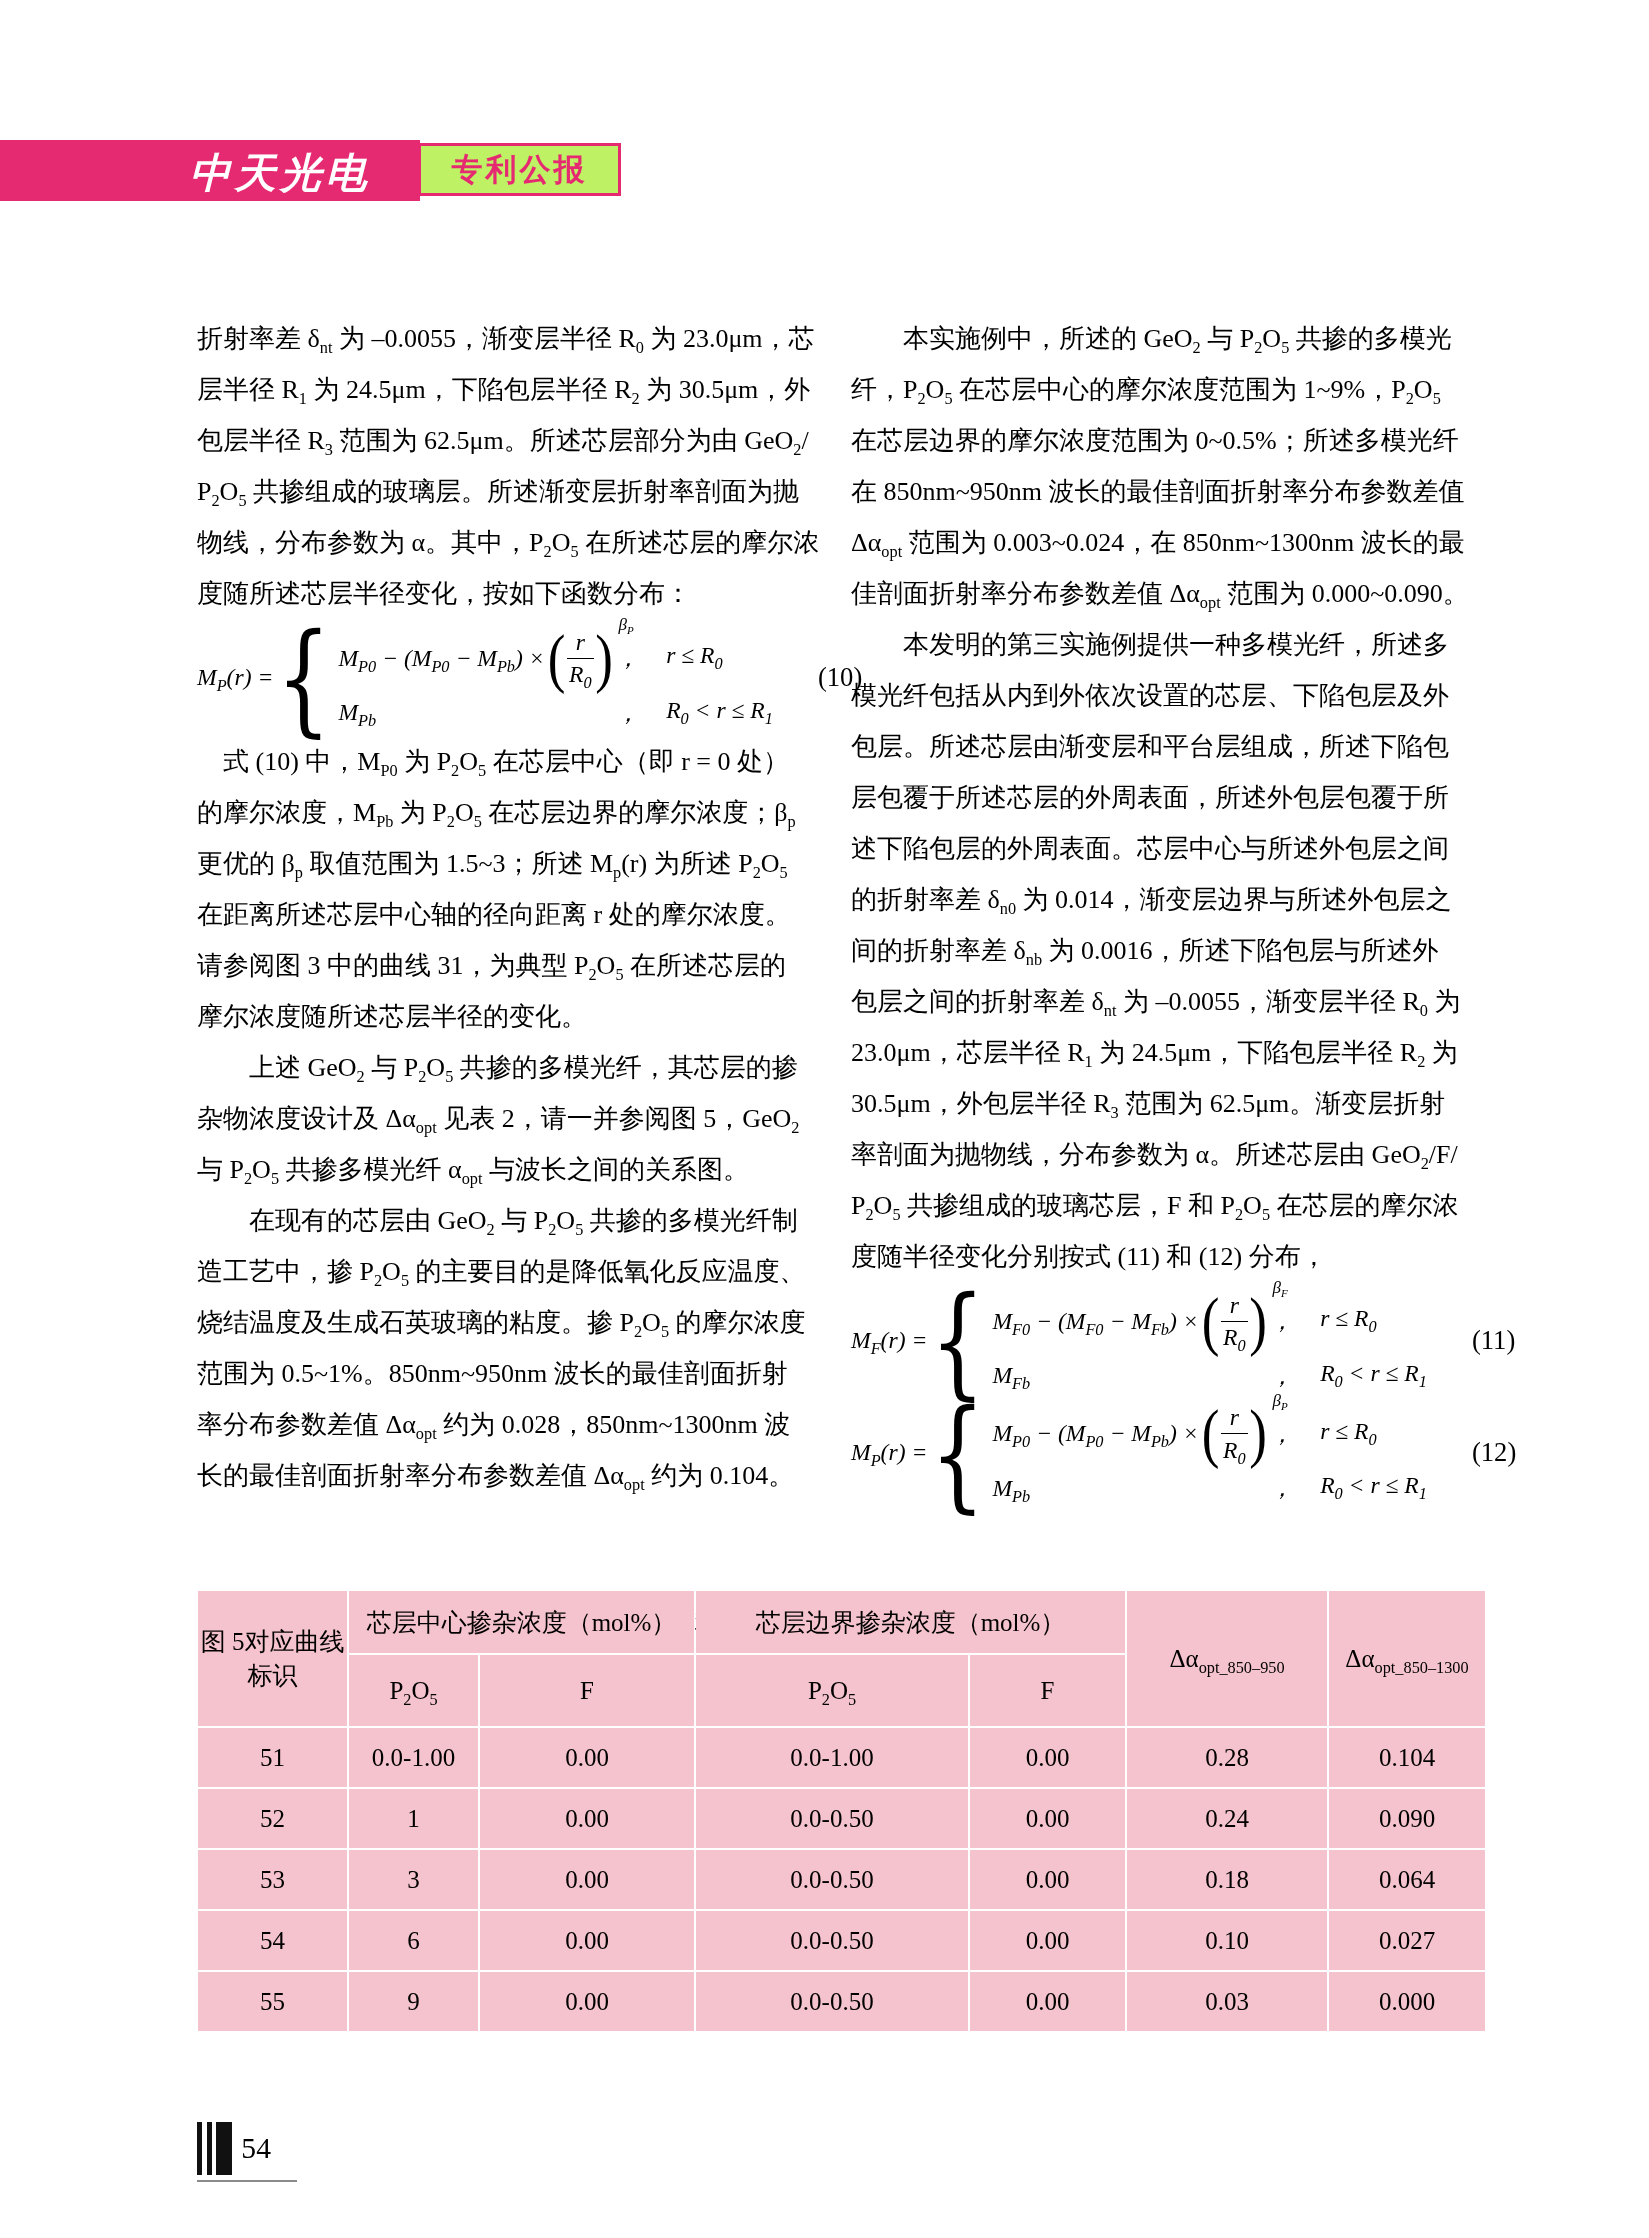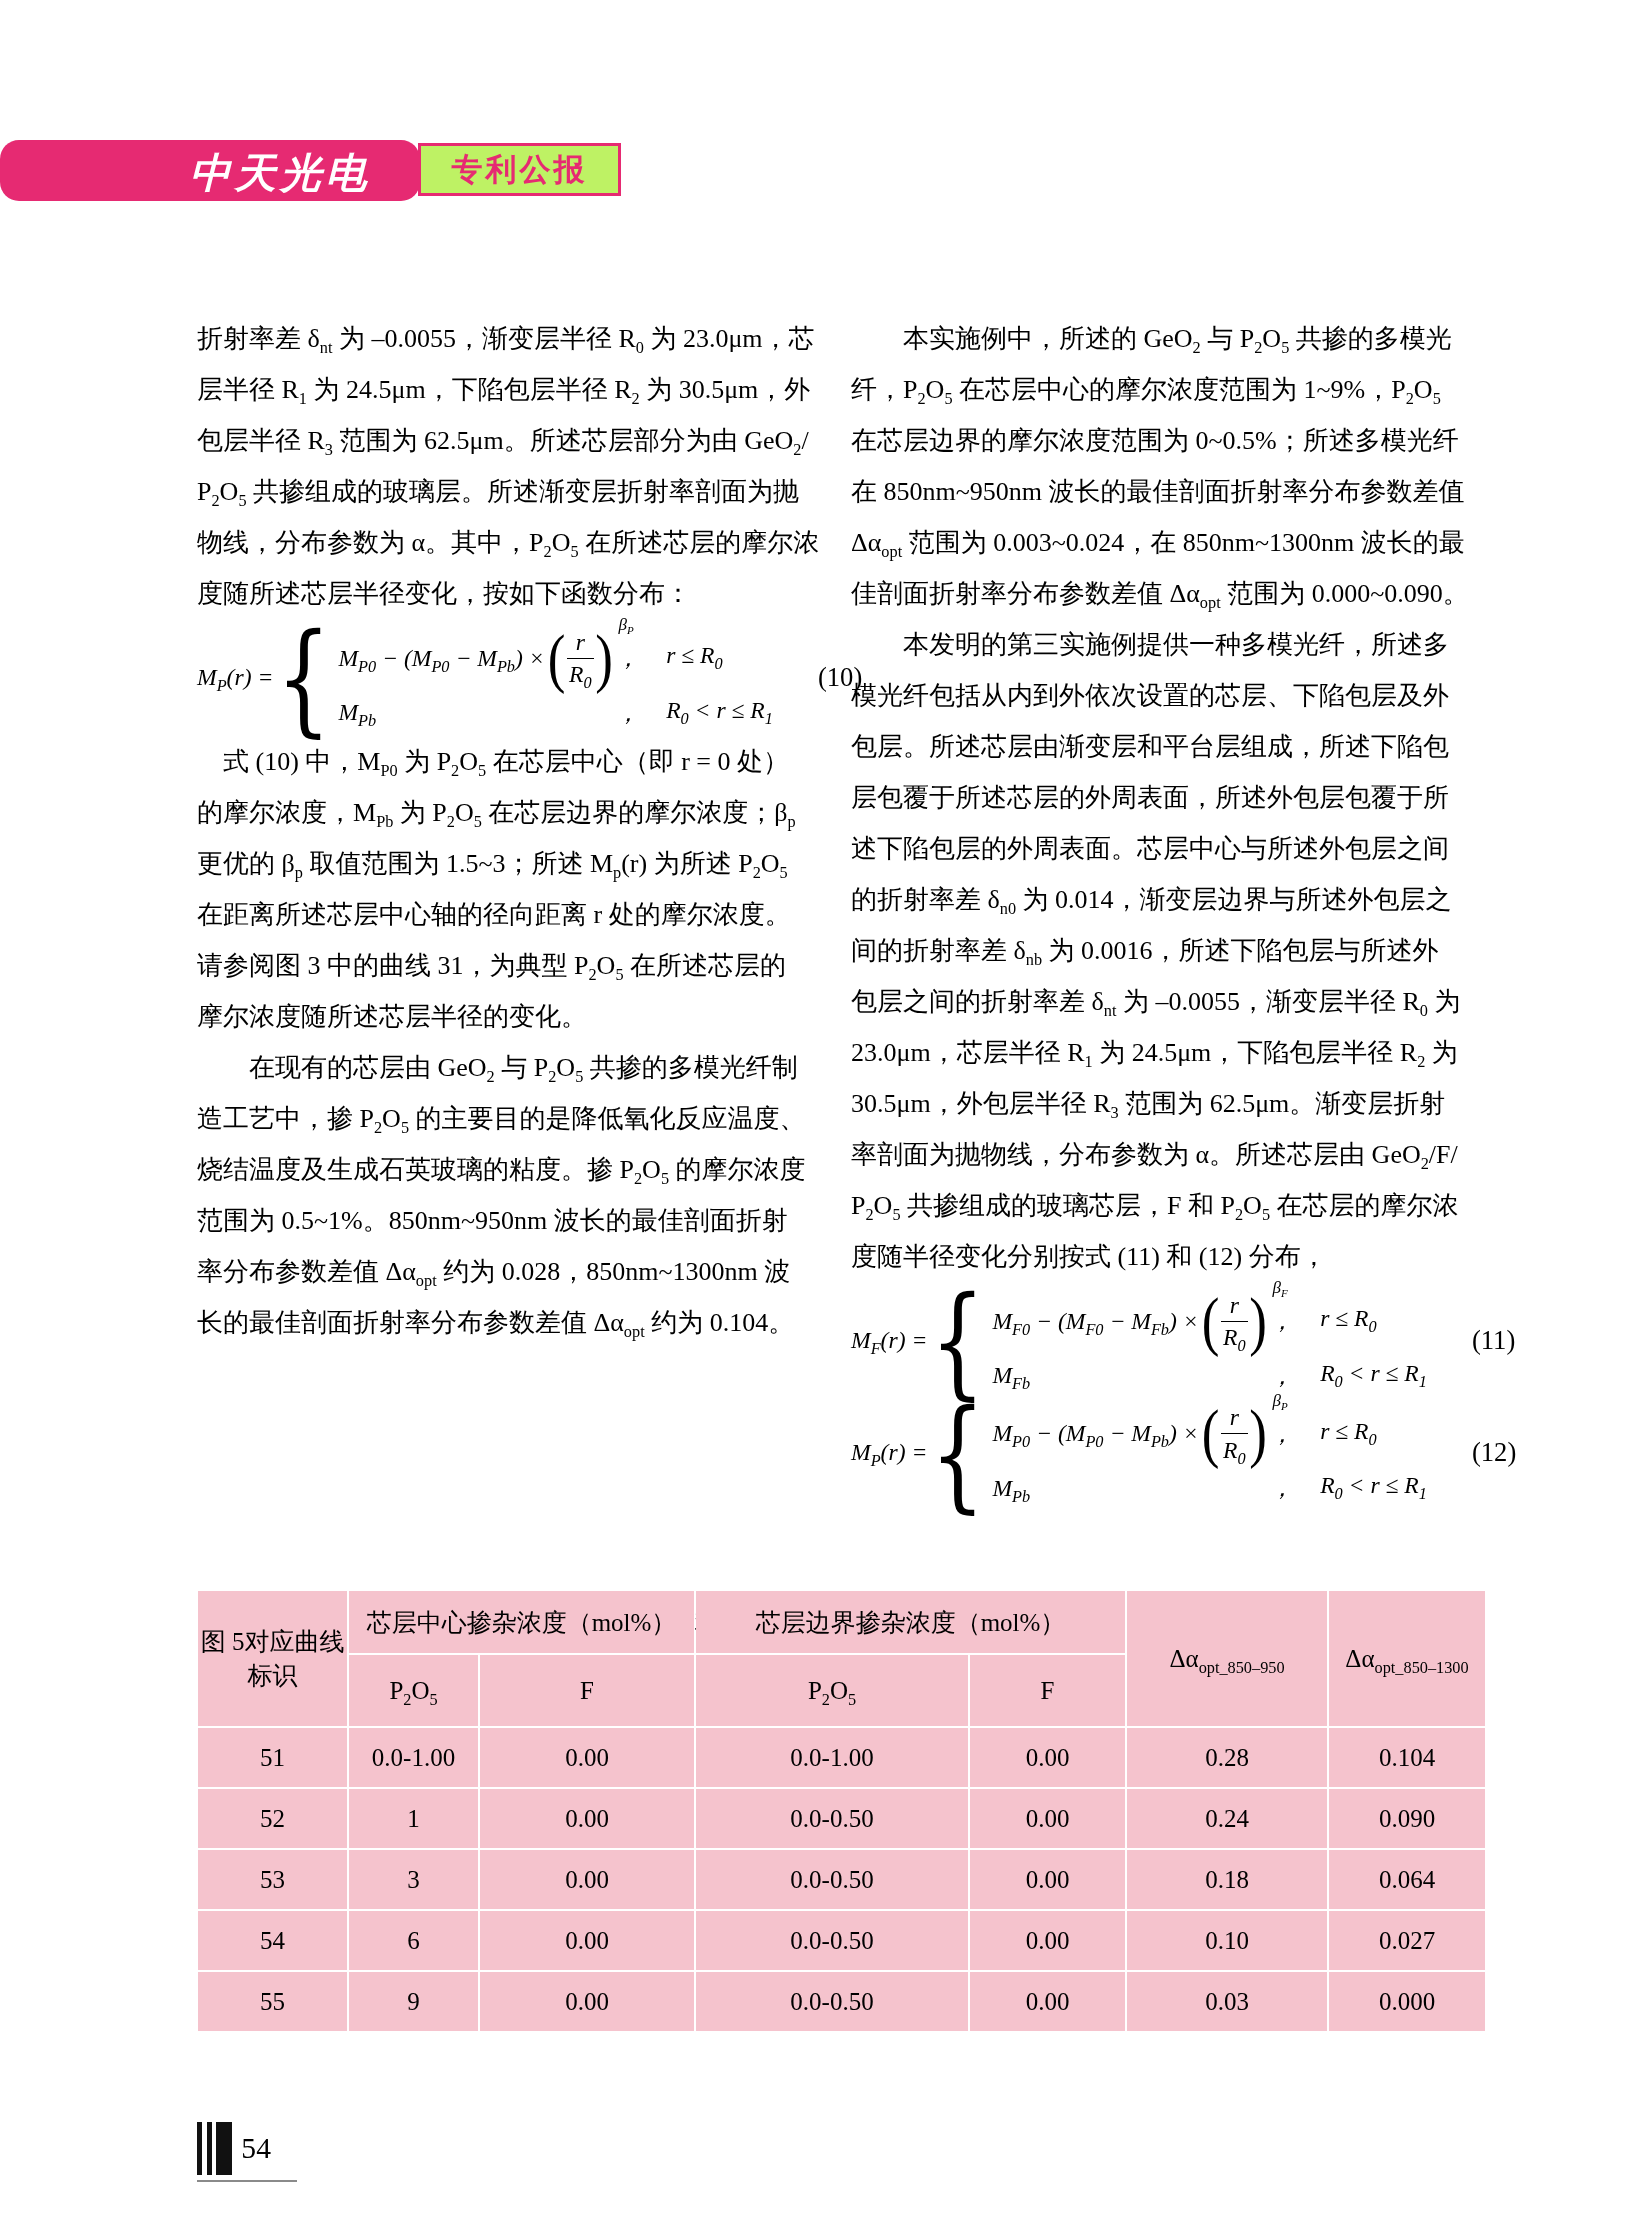--- a/index.html
+++ b/index.html
@@ -6,21 +6,21 @@
     --accent:#e62a72;
     --pink:#f5c3cd;
     --rule:#8a8a8a;
   }
   html,body{margin:0;padding:0;background:#fff;}
   .page{
     position:relative;width:1649px;height:2239px;background:#fff;overflow:hidden;
     font-family:"Liberation Serif","DejaVu Serif",serif;color:#000;
   }
   
-  .band{position:absolute;left:0;top:140px;width:420px;height:61px;background:var(--accent);border-radius:19px;}
+  .band{position:absolute;left:0;top:140px;width:420px;height:61px;background:var(--accent);}
   .logo{
     position:absolute;right:49px;top:5.9px;color:#fff;font-size:41px;font-weight:bold;
     font-style:italic;letter-spacing:4.4px;font-family:"DejaVu Serif",serif;
   }
   .badge{
     position:absolute;left:418px;top:143px;width:197px;height:47px;background:#bef264;
     border:3.7px solid var(--accent);display:flex;align-items:center;justify-content:center;
   }
   .badge span{
     color:var(--accent);font-size:31px;letter-spacing:3px;font-weight:600;
@@ -132,20 +132,25 @@
       <span class="f-label">(10)</span>
     </div>
 
     <div class="para">
         <div class="line">　式 (10) 中，M<sub>P0</sub> 为 P<sub>2</sub>O<sub>5</sub> 在芯层中心（即 r = 0 处）</div>
         <div class="line">的摩尔浓度，M<sub>Pb</sub> 为 P<sub>2</sub>O<sub>5</sub> 在芯层边界的摩尔浓度；β<sub>p</sub></div>
         <div class="line">更优的 β<sub>p</sub> 取值范围为 1.5~3；所述 M<sub>p</sub>(r) 为所述 P<sub>2</sub>O<sub>5</sub></div>
         <div class="line">在距离所述芯层中心轴的径向距离 r 处的摩尔浓度。</div>
         <div class="line">请参阅图 3 中的曲线 31，为典型 P<sub>2</sub>O<sub>5</sub> 在所述芯层的</div>
         <div class="line">摩尔浓度随所述芯层半径的变化。</div>
+      </div>
+    <div class="para">
+        <div class="line">　　上述 GeO<sub>2</sub> 与 P<sub>2</sub>O<sub>5</sub> 共掺的多模光纤，其芯层的掺</div>
+        <div class="line">杂物浓度设计及 Δα<sub>opt</sub> 见表 2，请一并参阅图 5，GeO<sub>2</sub></div>
+        <div class="line">与 P<sub>2</sub>O<sub>5</sub> 共掺多模光纤 α<sub>opt</sub> 与波长之间的关系图。</div>
       </div>
     <div class="para">
         <div class="line">　　在现有的芯层由 GeO<sub>2</sub> 与 P<sub>2</sub>O<sub>5</sub> 共掺的多模光纤制</div>
         <div class="line">造工艺中，掺 P<sub>2</sub>O<sub>5</sub> 的主要目的是降低氧化反应温度、</div>
         <div class="line">烧结温度及生成石英玻璃的粘度。掺 P<sub>2</sub>O<sub>5</sub> 的摩尔浓度</div>
         <div class="line">范围为 0.5~1%。850nm~950nm 波长的最佳剖面折射</div>
         <div class="line">率分布参数差值 Δα<sub>opt</sub> 约为 0.028，850nm~1300nm 波</div>
         <div class="line">长的最佳剖面折射率分布参数差值 Δα<sub>opt</sub> 约为 0.104。</div>
       </div>
   </div>

